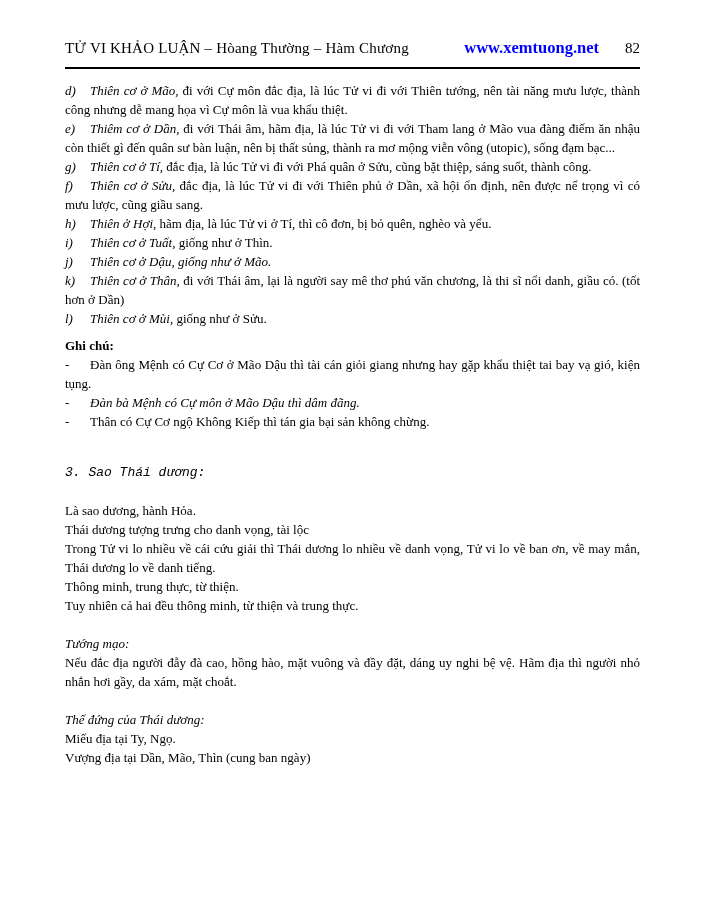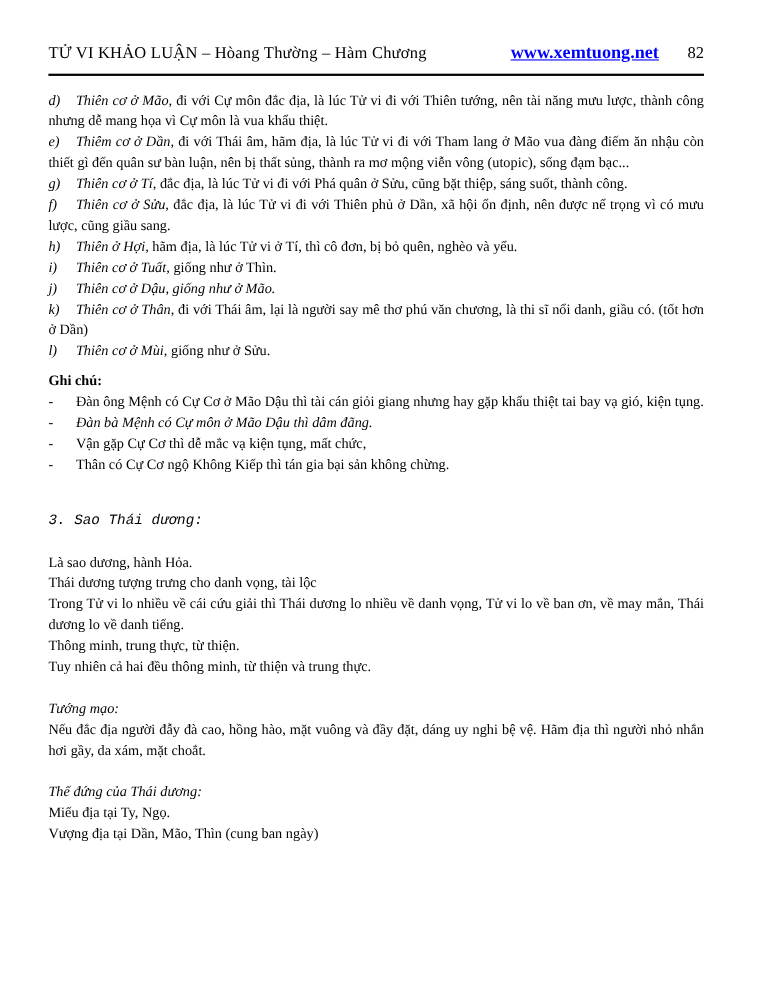--- a/index.html
+++ b/index.html
@@ -3,25 +3,25 @@
 <meta charset="utf-8">
 <style>
   html, body { margin: 0; padding: 0; }
   body {
     width: 705px; height: 913px;
     background: #ffffff;
     color: #000000;
     font-family: "Liberation Serif", "DejaVu Serif", serif;
     overflow: hidden;
   }
-  .page { width: 705px; height: 660px; box-sizing: border-box; padding: 38px 65px 0 44px; }
+  .page { width: 705px; height: 660px; box-sizing: border-box; padding: 38px 65px 0 65px; }
   
   .hdr { display: flex; align-items: baseline; font-size: 15px; white-space: nowrap; }
   .hdr-title { letter-spacing: 0.2px; }
-  .hdr-link { margin-left: auto; font-weight: bold; font-size: 16.5px; color: #0000ff; text-decoration: underline; cursor: pointer; }
+  .hdr-link { margin-left: auto; font-weight: bold; font-size: 16.5px; color: #0000ff; cursor: pointer; }
   .hdr-page { margin-left: 26px; }
   .rule { border: none; border-top: 2px solid #000; margin: 9px 0 0 0; }
   
   .bodytext { margin-top: 12px; font-size: 13px; line-height: 19px; }
   .bodytext p { margin: 0; text-align: justify; }
   .lbl { display: inline-block; width: 25px; font-style: italic; }
   .lead { font-style: italic; }
   .italic { font-style: italic; }
   .notes { margin-top: 8px; }
   .notes-h { font-weight: bold; }
@@ -53,21 +53,20 @@
       <p><span class="lbl">i)</span><span class="lead">Thiên cơ ở Tuất,</span><span> giống như ở Thìn.</span></p>
       <p><span class="lbl">j)</span><span class="lead">Thiên cơ ở Dậu, giống như ở Mão.</span><span></span></p>
       <p><span class="lbl">k)</span><span class="lead">Thiên cơ ở Thân,</span><span> đi với Thái âm, lại là người say mê thơ phú văn chương, là thi sĩ nổi danh, giầu có. (tốt hơn ở Dần)</span></p>
       <p><span class="lbl">l)</span><span class="lead">Thiên cơ ở Mùi,</span><span> giống như ở Sửu.</span></p>
     </div>
 
     <div class="notes">
       <p class="notes-h">Ghi chú:</p>
       <p><span class="dash">-</span><span>Đàn ông Mệnh có Cự Cơ ở Mão Dậu thì tài cán giỏi giang nhưng hay gặp khẩu thiệt tai bay vạ gió, kiện tụng.</span></p>
       <p><span class="dash">-</span><span class="italic">Đàn bà Mệnh có Cự môn ở Mão Dậu thì dâm đãng.</span></p>
-      <p><span class="dash">-</span><span>Vận gặp Cự Cơ thì dễ mắc vạ kiện tụng, mất chức,</span></p>
       <p><span class="dash">-</span><span>Thân có Cự Cơ ngộ Không Kiếp thì tán gia bại sản không chừng.</span></p>
     </div>
 
     <div>
       <p class="sec-h">3. Sao Thái dương:</p>
 
       <div>
         <p class="gap">Là sao dương, hành Hỏa.</p>
         <p>Thái dương tượng trưng cho danh vọng, tài lộc</p>
       </div>

